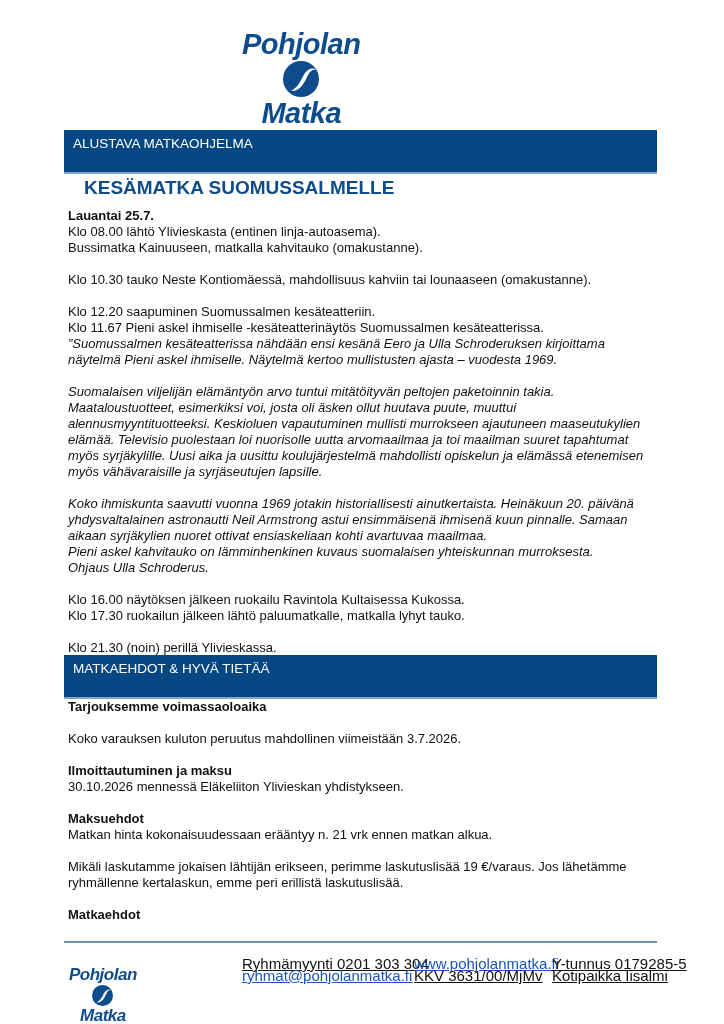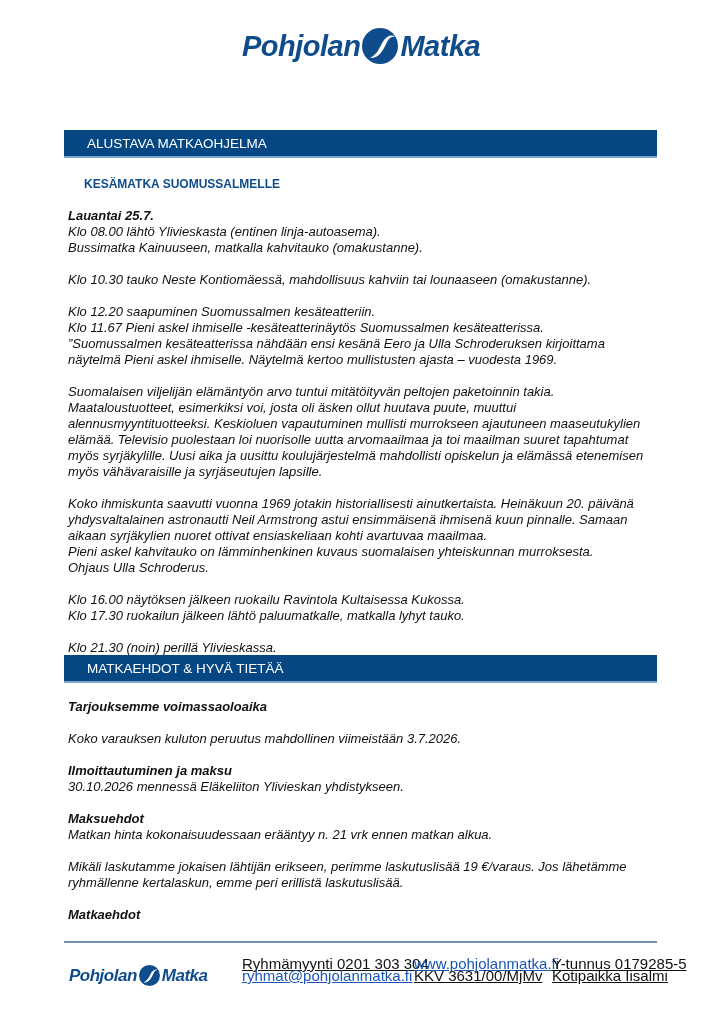--- a/index.html
+++ b/index.html
@@ -1,29 +1,29 @@
 <!DOCTYPE html>
 <html><head>
 <meta charset="utf-8">
 <style>
   html, body { margin:0; padding:0; background:#ffffff; }
   body { width:724px; height:1024px; position:relative; overflow:hidden; font-family:"Liberation Sans", sans-serif; color:#111; }
-  .logo { position:absolute; display:flex; align-items:center; font-family:"Liberation Sans", sans-serif; font-weight:bold; font-style:italic; color:#0f4c8c; letter-spacing:-0.5px; }
+  .logo { position:absolute; display:flex; align-items:center; font-family:"Liberation Sans", sans-serif; font-weight:bold; font-style:italic; color:#0f4c8c; letter-spacing:-0.5px;flex-direction:column; }
   .logo-top { left:242px; top:28px; font-size:29px; }
   .logo-foot { left:69px; top:965px; font-size:17px; }
   .logo .swirl { display:inline-block; border-radius:50%; background:#0f4c8c; position:relative; overflow:hidden; margin:0 2px; }
   .logo-top .swirl { width:36px; height:36px; }
   .logo-foot .swirl { width:21px; height:21px; }
   .swirl svg { position:absolute; left:0; top:0; width:100%; height:100%; }
-  .section-bar { position:absolute; left:64px; width:593px; height:28px; background:#054783; border-bottom:2px solid #7fa6cc; color:#fff; font-size:13.5px; line-height:28px; padding-left:23px; box-sizing:border-box; }
+  .section-bar { position:absolute; left:64px; width:593px; height:44px; background:#054783; border-bottom:2px solid #7fa6cc; color:#fff; font-size:13.5px; line-height:28px; padding-left:9px; box-sizing:border-box; }
   .bar1 { top:130px; }
   .bar2 { top:655px; }
-  .subtitle { position:absolute; left:68px; top:177px; color:#0f4c8c; font-weight:bold; font-size:12px;padding-left:16px; }
+  .subtitle { position:absolute; left:68px; top:177px; color:#0f4c8c; font-weight:bold; font-size:19px;padding-left:16px; }
   .content { position:absolute; left:68px; width:590px; font-size:13px; line-height:16px; }
-  .content p { margin:0;font-style:italic; }
+  .content p { margin:0; }
   .b { font-weight:bold; }
   .i { font-style:italic; }
   .footer-line { position:absolute; left:64px; top:941px; width:593px; height:2px; background:#6f8fb0; }
   .foot-col { position:absolute; top:958px; font-size:15px; line-height:12px; color:#111;text-decoration:underline; }
   .foot-col a { color:#1a55b5; text-decoration:underline;margin-top:44px; }
 </style>
 </head>
 <body>
 
 <div class="logo logo-top">

